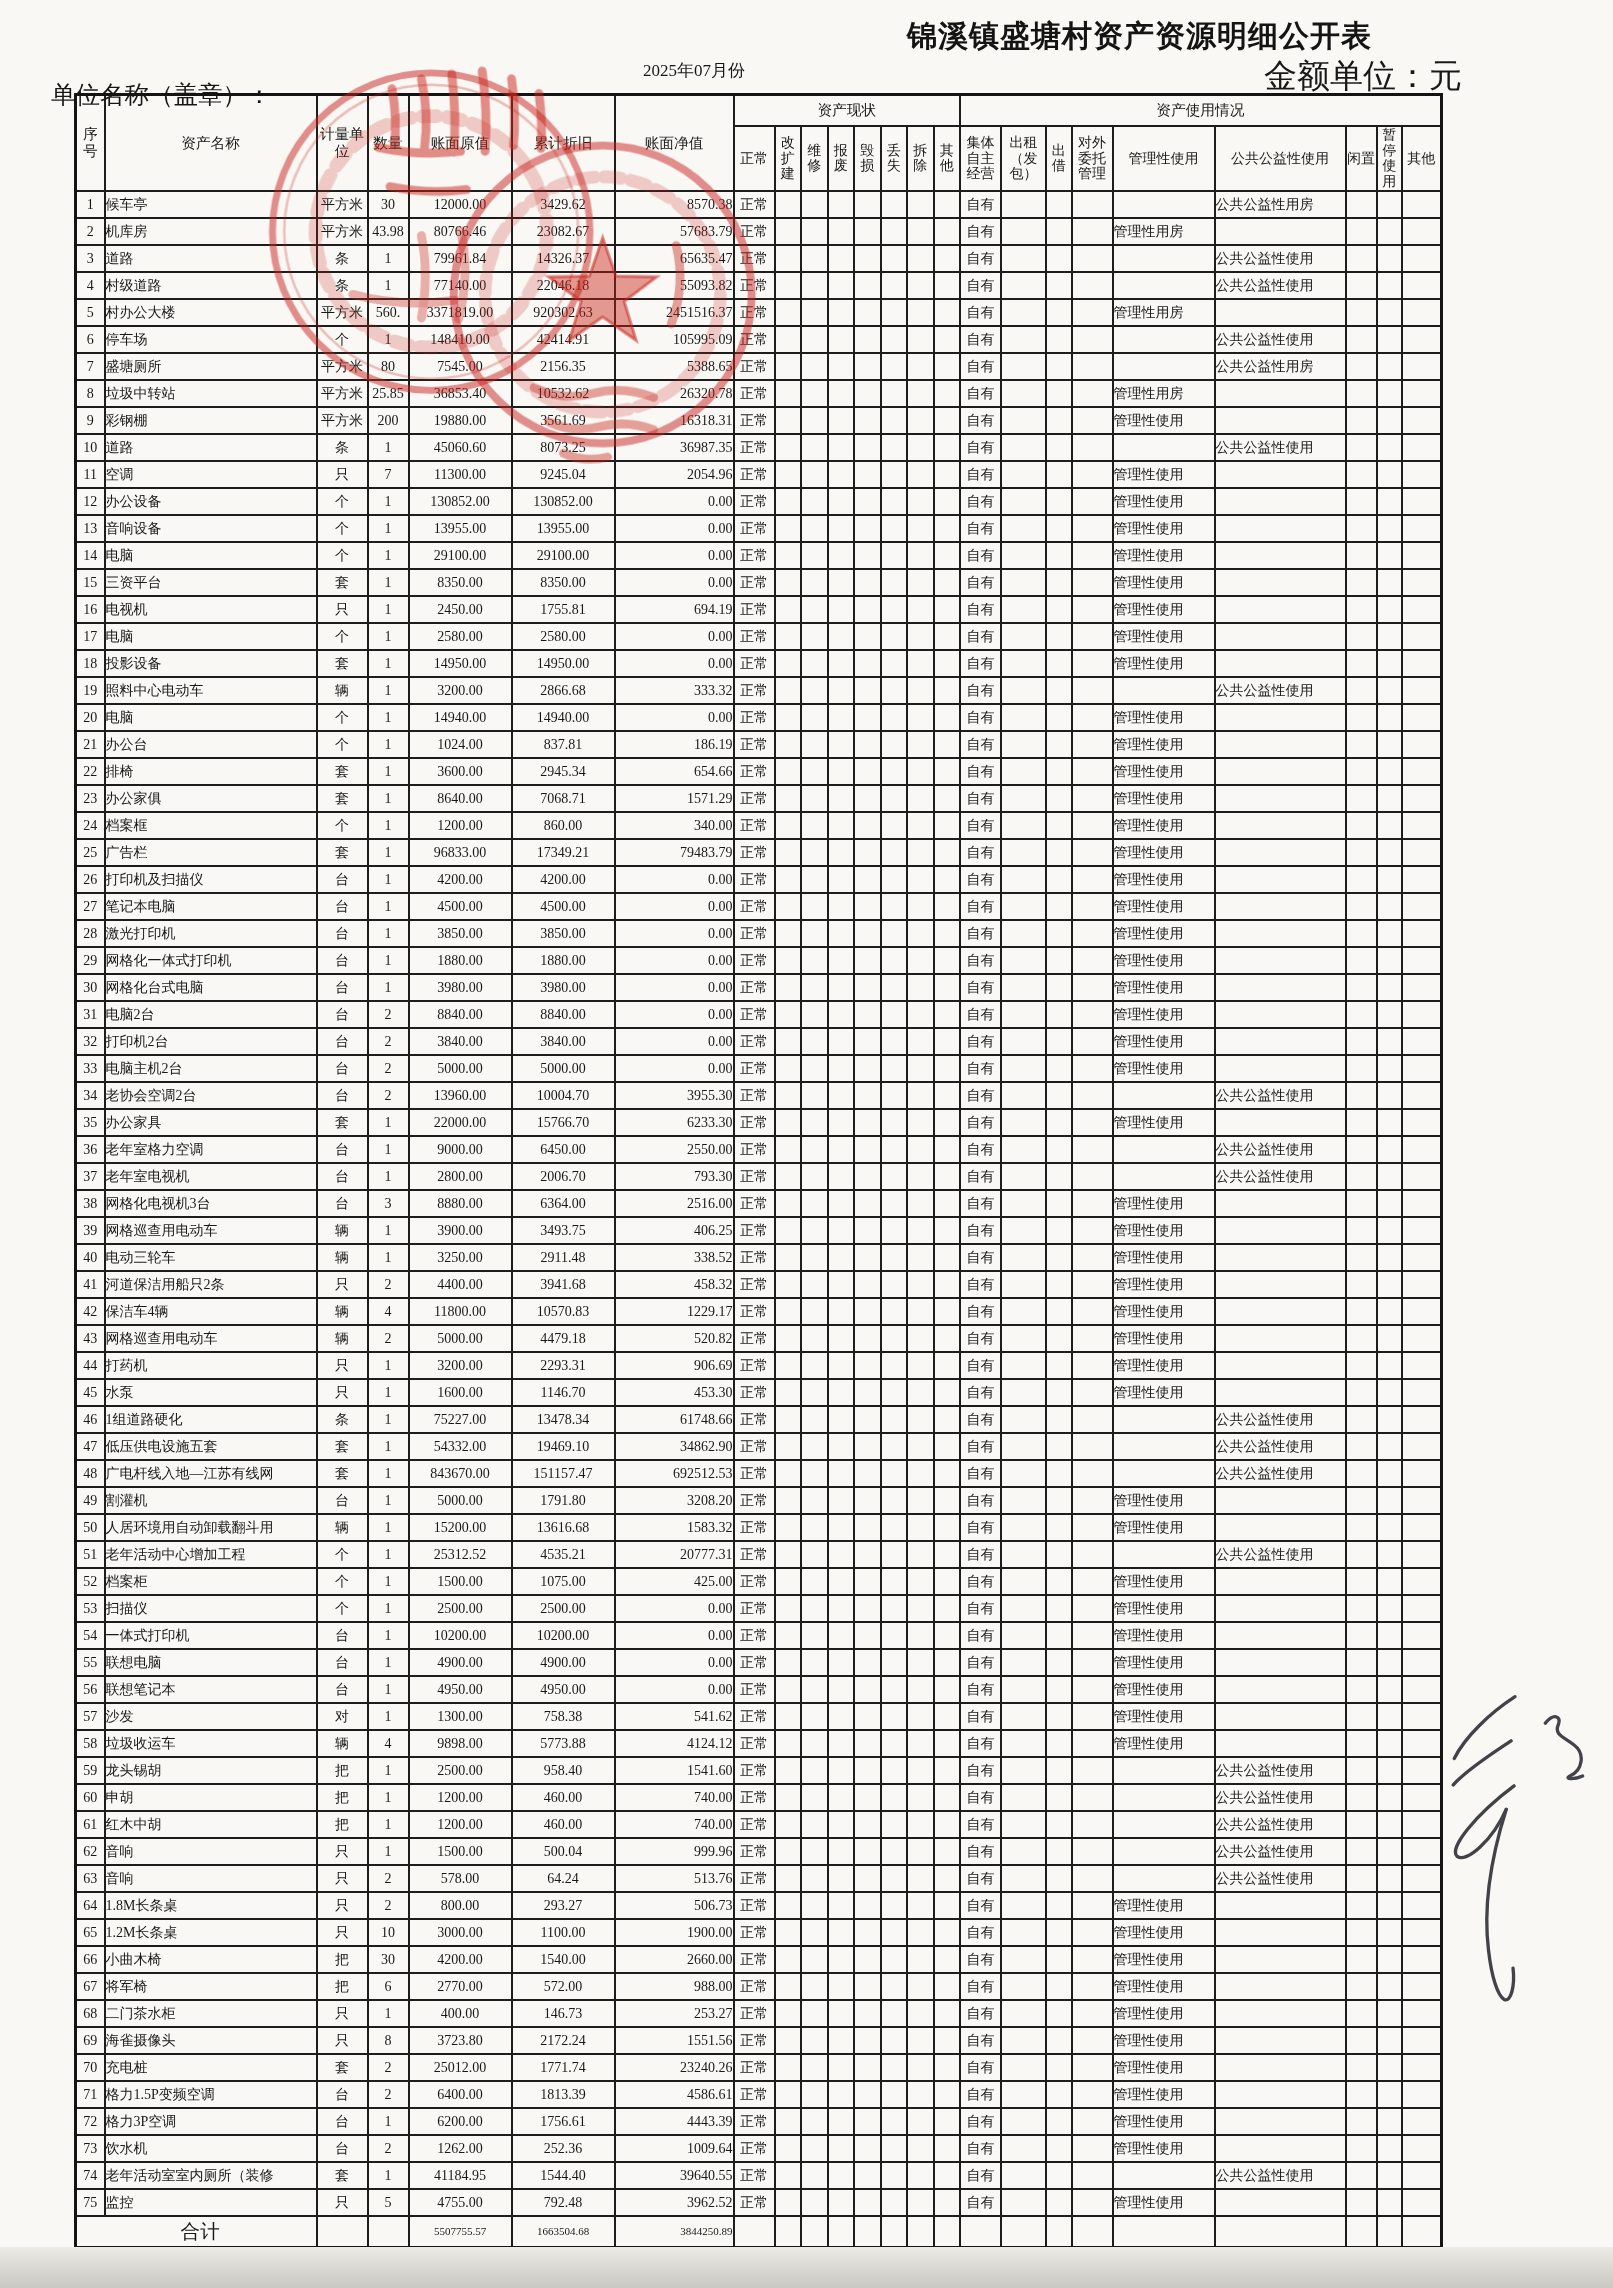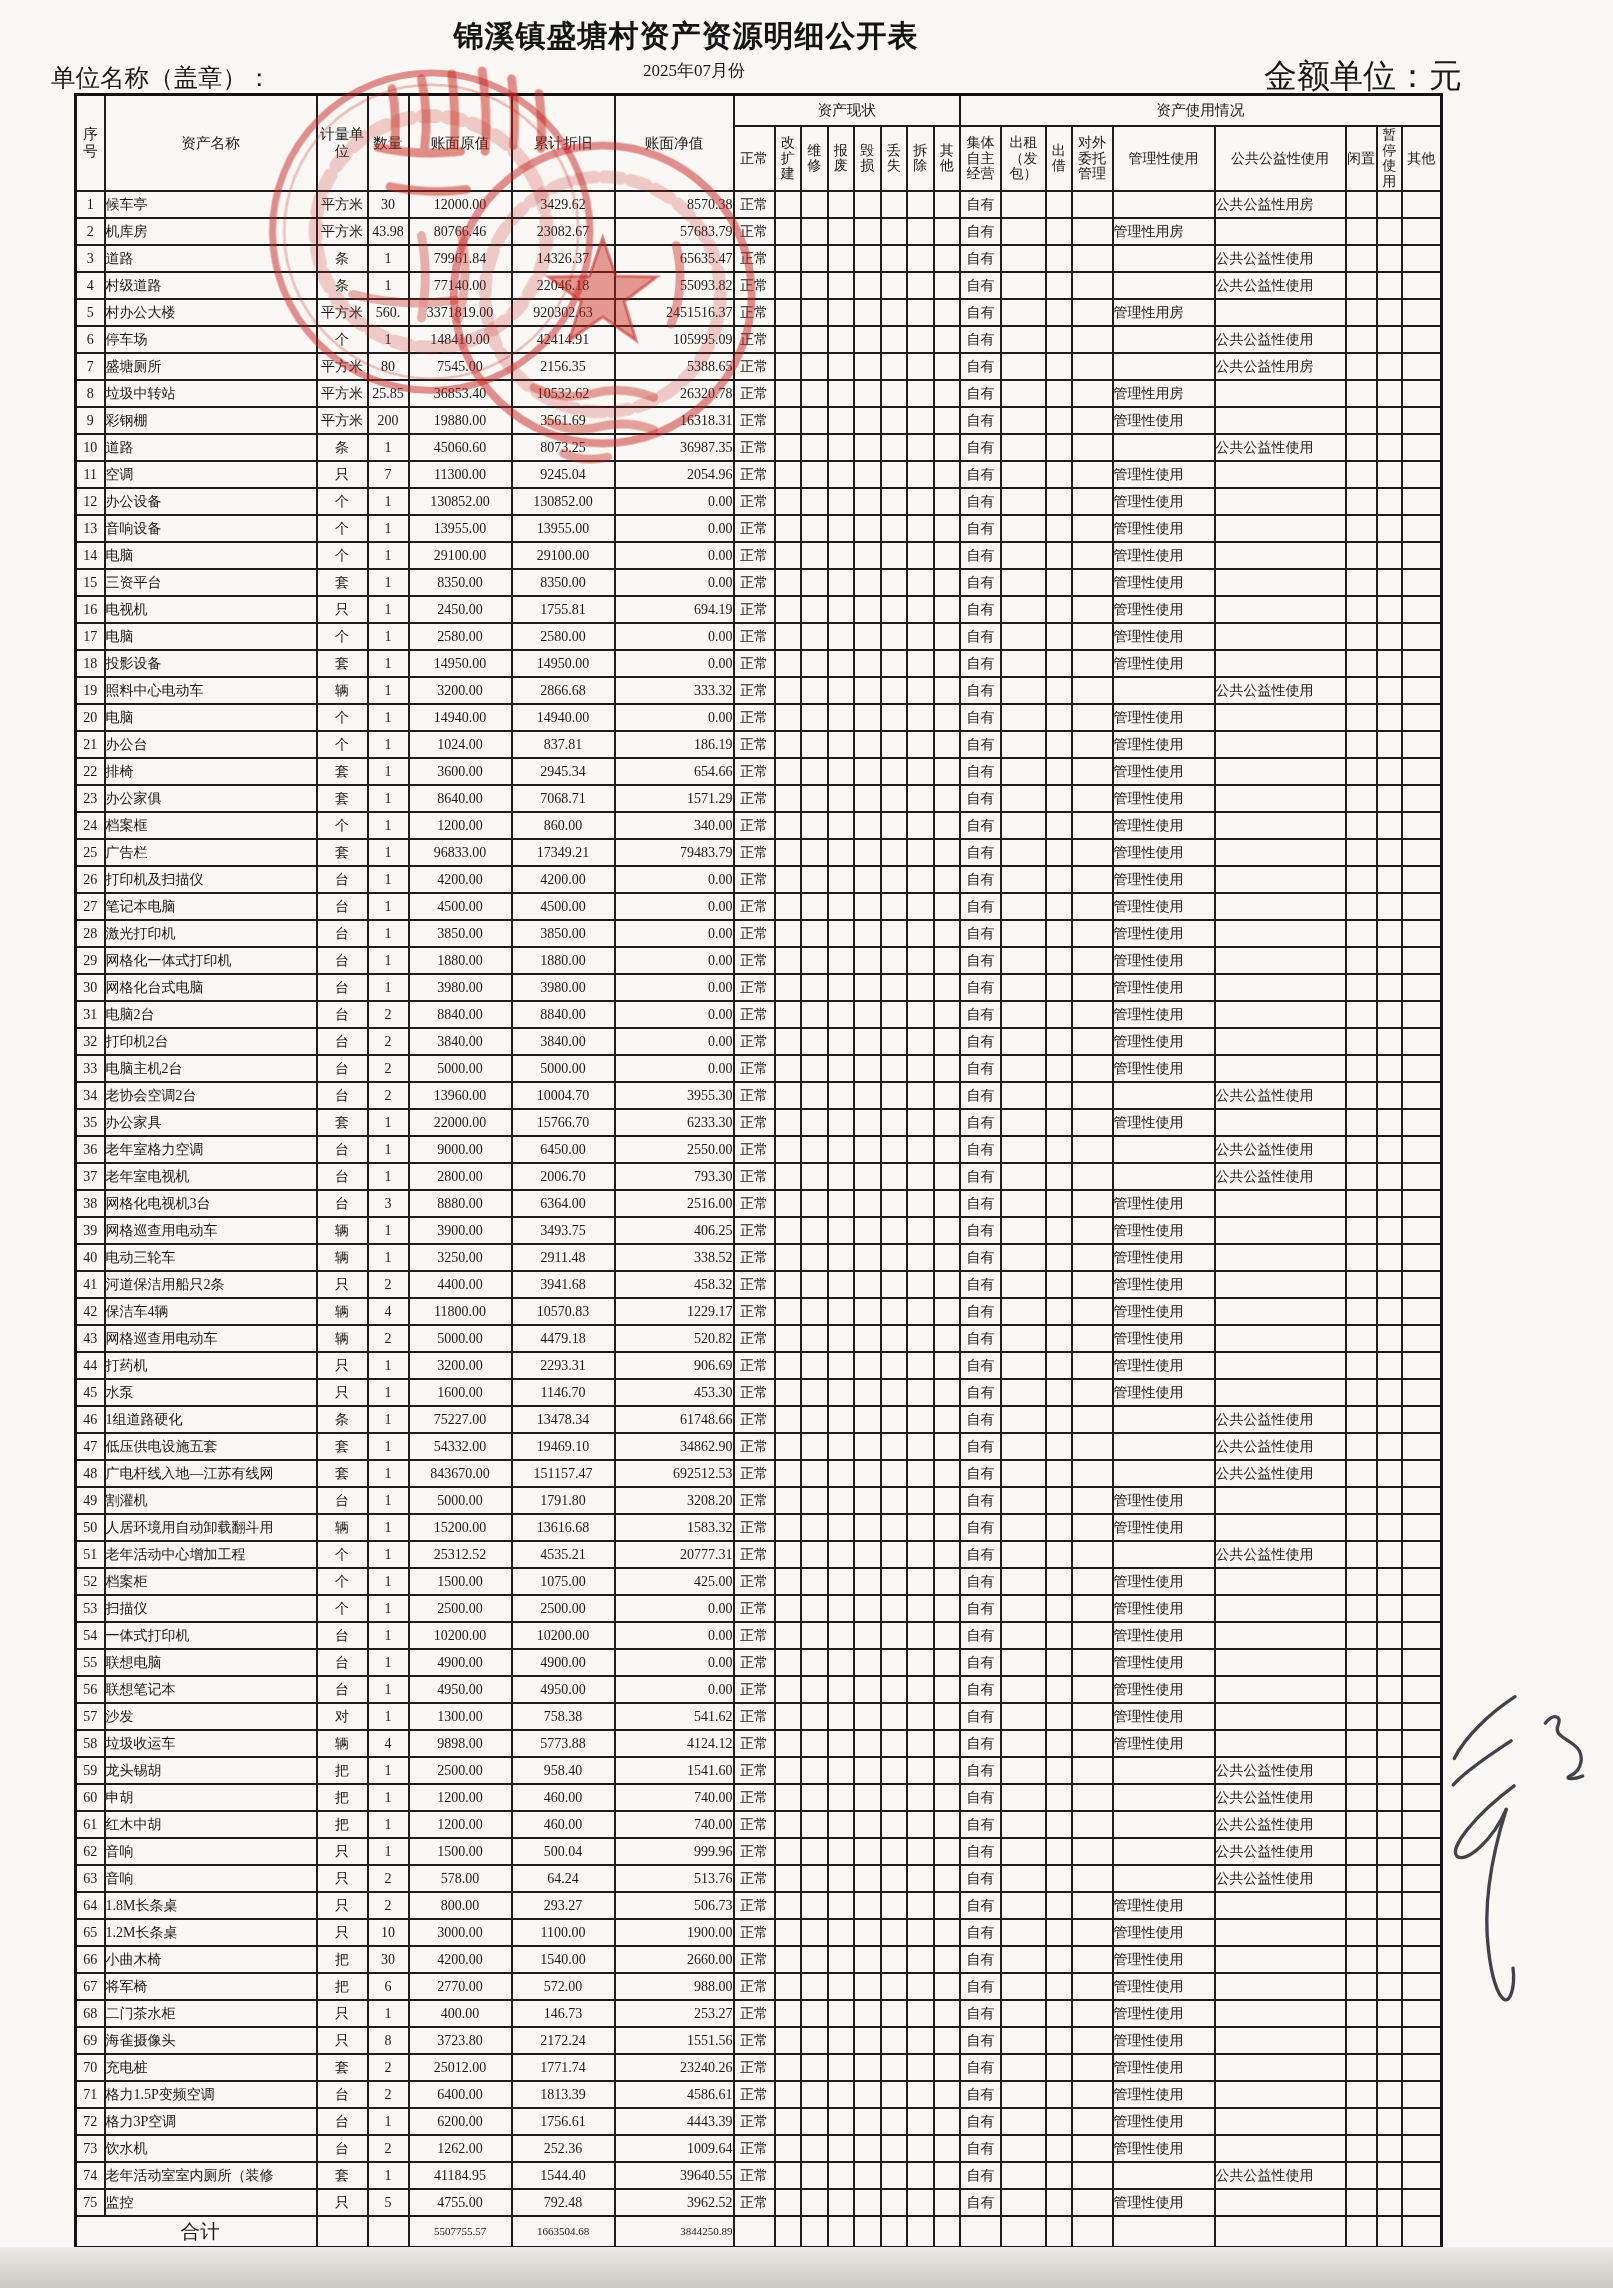--- a/index.html
+++ b/index.html
@@ -2,24 +2,24 @@
 <html style="--seal-red: #c8251d; --sig-ink: #33333b;"><head>
 <meta charset="utf-8">
 <style>
   html,body{margin:0;padding:0}
   body{background:#9d9c98;}
   .sheet{
     position:relative;width:1613px;height:2289px;margin:0 auto;
     background:#f9f8f4;overflow:hidden;
     font-family:"Liberation Serif","DejaVu Serif",serif;color:#181818;
   }
-  .title{position:absolute;top:15.7px;left:0;width:1372px;text-align:center;
+  .title{position:absolute;top:15.7px;left:0;width:1372px;text-align:right;
     font-size:30px;font-weight:700;letter-spacing:1px;color:#141414}
   .subtitle{position:absolute;top:59px;left:8px;width:1372px;text-align:center;font-size:17px}
-  .unit-label{position:absolute;top:61px;left:51px;font-size:24.5px}
+  .unit-label{position:absolute;top:78px;left:51px;font-size:24.5px}
   .amount-label{position:absolute;top:54px;left:1264px;font-size:33px}
 
   table.asset{position:absolute;left:74px;top:93px;width:1366px;
     border-collapse:collapse;table-layout:fixed;border:3.9px solid #141414;background:transparent}
   .asset th,.asset td{border:2px solid #1d1d1d;padding:0;overflow:hidden;font-weight:normal;vertical-align:middle}
   .asset thead th{font-size:14.7px;line-height:16.7px}
   .asset thead .group{height:29px}
   .asset thead .sub{height:55px;font-size:14px;line-height:15.7px}
   .asset thead tr:last-child th{border-bottom-width:2.9px}
   .asset tbody td{height:25px;font-size:14px;line-height:25px;white-space:nowrap}

